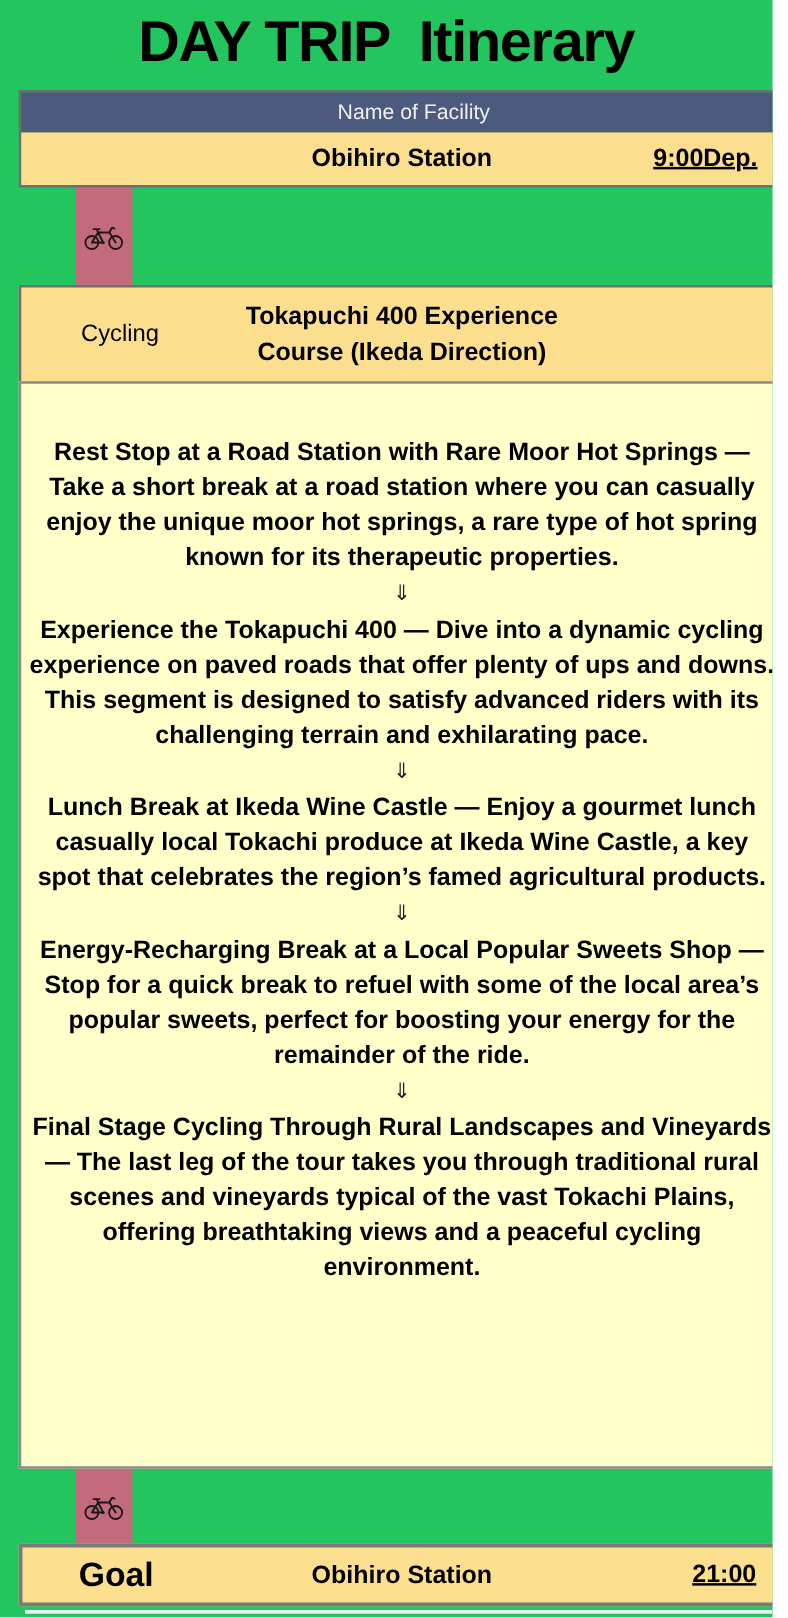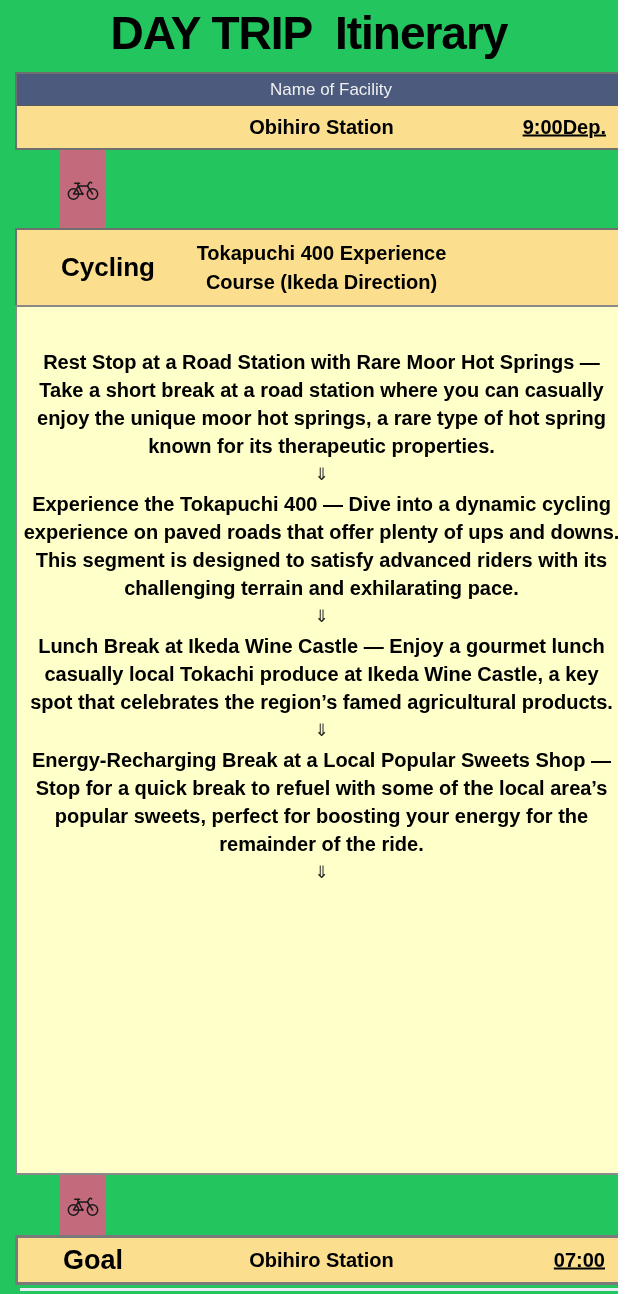--- a/index.html
+++ b/index.html
@@ -74,23 +74,23 @@
   
   .segment-table {
     position: absolute;
     left: 15px; top: 228px; width: 613px; height: 79px;
     border: 2px solid #6F6F6F;
     box-sizing: border-box;
     background: #FBDF8E;
     z-index: 2;
   }
   .segment-label {
-    position: absolute; left: 12px; top: 0; bottom: 0; width: 158px;
-    display: flex; align-items: center; justify-content: center;
-    font-size: 26px; font-weight: 700;
+    position: absolute; left: 0; top: 0; bottom: 0; width: 158px;
+    display: flex; align-items: center; justify-content: center;
+    font-size: 19px; font-weight: 400;
   }
   .course-wrap {
     position: absolute; left: 0; right: 0; top: 0; bottom: 0;
     display: flex; align-items: center; justify-content: center;
   }
   .course-title {
     max-width: 290px;
     text-align: center;
     font-size: 20px; font-weight: 700;
     line-height: 1.45;
@@ -198,25 +198,26 @@
 
   <div class="itinerary-box">
     <p class="step">Rest Stop at a Road Station with Rare Moor Hot Springs — Take a short break at a road station where you can casually enjoy the unique moor hot springs, a rare type of hot spring known for its therapeutic properties.</p>
     <div class="step-arrow">⇓</div>
     <p class="step">Experience the Tokapuchi 400 — Dive into a dynamic cycling experience on paved roads that offer plenty of ups and downs. This segment is designed to satisfy advanced riders with its challenging terrain and exhilarating pace.</p>
     <div class="step-arrow">⇓</div>
     <p class="step">Lunch Break at Ikeda Wine Castle — Enjoy a gourmet lunch casually local Tokachi produce at Ikeda Wine Castle, a key spot that celebrates the region’s famed agricultural products.</p>
     <div class="step-arrow">⇓</div>
     <p class="step">Energy-Recharging Break at a Local Popular Sweets Shop — Stop for a quick break to refuel with some of the local area’s popular sweets, perfect for boosting your energy for the remainder of the ride.</p>
     <div class="step-arrow">⇓</div>
+    <p class="step">Final Stage Cycling Through Rural Landscapes and Vineyards — The last leg of the tour takes you through traditional rural scenes and vineyards typical of the vast Tokachi Plains, offering breathtaking views and a peaceful cycling environment.</p>
   </div>
 
   <div class="goal-table">
     <div class="goal-label">Goal</div>
     <div class="goal-center">
       <span>Obihiro Station</span>
     </div>
-    <span class="time-right">07:00</span>
+    <span class="time-right">21:00</span>
   </div>
 
   <div class="bottom-line"></div>
 
 </div>
 
 </body></html>

